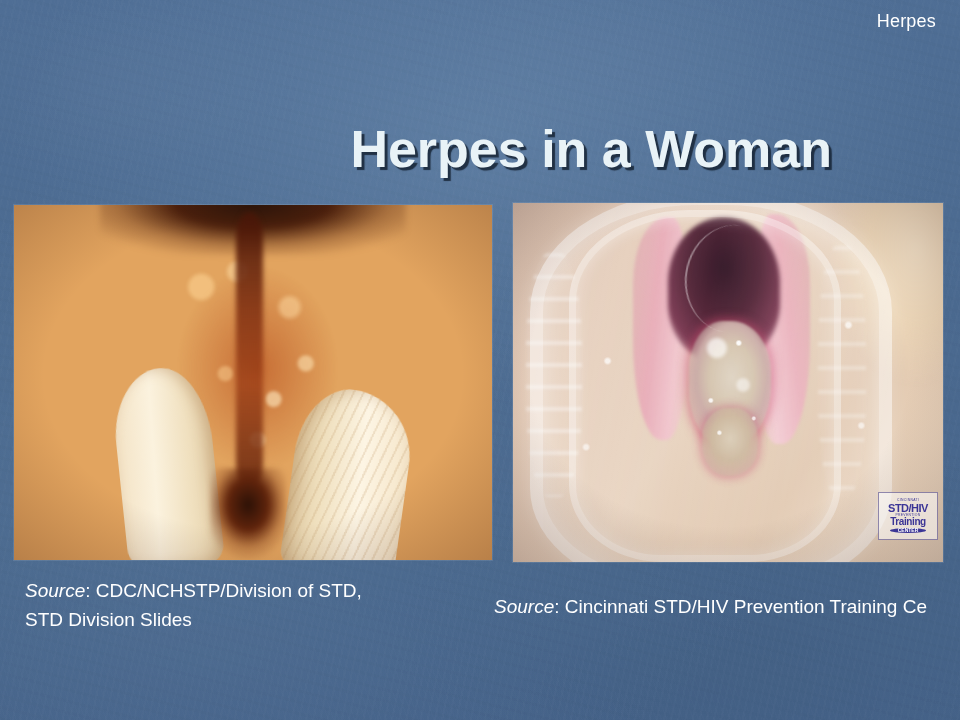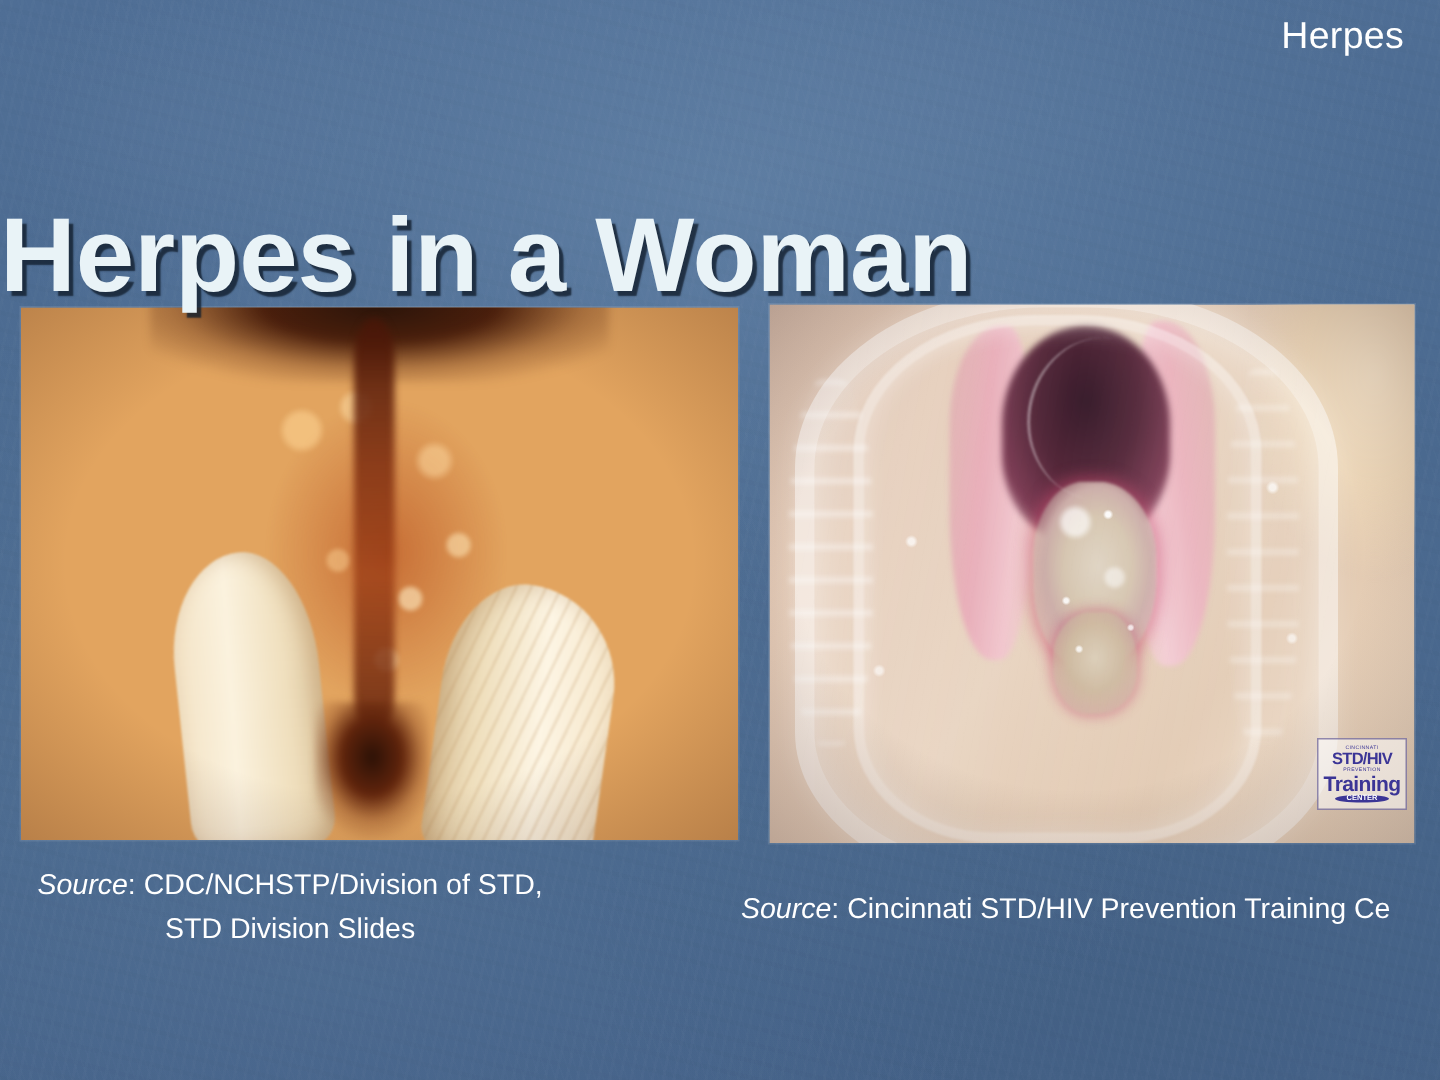--- a/index.html
+++ b/index.html
@@ -42,36 +42,36 @@
       radial-gradient(ellipse 30% 18% at 86% 40%, rgba(0,0,0,0.05), rgba(0,0,0,0) 70%),
       radial-gradient(ellipse 46% 22% at 22% 92%, rgba(255,255,255,0.05), rgba(255,255,255,0) 72%),
       radial-gradient(ellipse 36% 20% at 74% 96%, rgba(0,0,0,0.045), rgba(0,0,0,0) 72%);
   }
 
   
   .header-tag {
     position: absolute;
     top: 12px;
     right: 24px;
-    font-size: 25px;
+    font-size: 18px;
     line-height: 1;
     color: #ffffff;
     letter-spacing: 0.2px;
     white-space: nowrap;
     z-index: 6;
   }
 
   
   .title {
     position: absolute;
     top: 86px;
     left: 0;
     width: 832px;
-    text-align: left;
-    font-size: 70px;
+    text-align: right;
+    font-size: 52px;
     line-height: 1.08;
     color: #e9f3f7;
     white-space: nowrap;
     text-shadow: 3px 3px 1px rgba(18,30,45,0.80);
     z-index: 6;
   }
 
   
   .photo {
     position: absolute;
@@ -293,21 +293,21 @@
     letter-spacing: -0.5px;
     white-space: nowrap;
   }
   .pr-logo .lg-sub {
     font-size: 3.4px;
     color: #3b3596;
     letter-spacing: 0.3px;
     white-space: nowrap;
   }
   .pr-logo .lg-train {
-    font-size: 14px;
+    font-size: 10px;
     font-weight: bold;
     color: #3b3596;
     letter-spacing: -0.4px;
     white-space: nowrap;
   }
   .pr-logo .lg-center {
     font-size: 5px;
     font-weight: bold;
     color: #ffffff;
     background: #3b3596;
@@ -321,21 +321,21 @@
   .caption {
     position: absolute;
     color: #ffffff;
     font-size: 19px;
     line-height: 29px;
     z-index: 6;
     white-space: nowrap;
   }
   .caption em { font-style: italic; }
 
-  .caption-left  { left: 25px;  top: 576px; text-align: center; }
+  .caption-left  { left: 25px;  top: 576px; }
   .caption-right { left: 494px; top: 592px; }
 </style>
 </head>
 <body>
 
 <div class="slide">
 
   <div class="header-tag">Herpes</div>
 
   <h1 class="title">Herpes in a Woman</h1>

